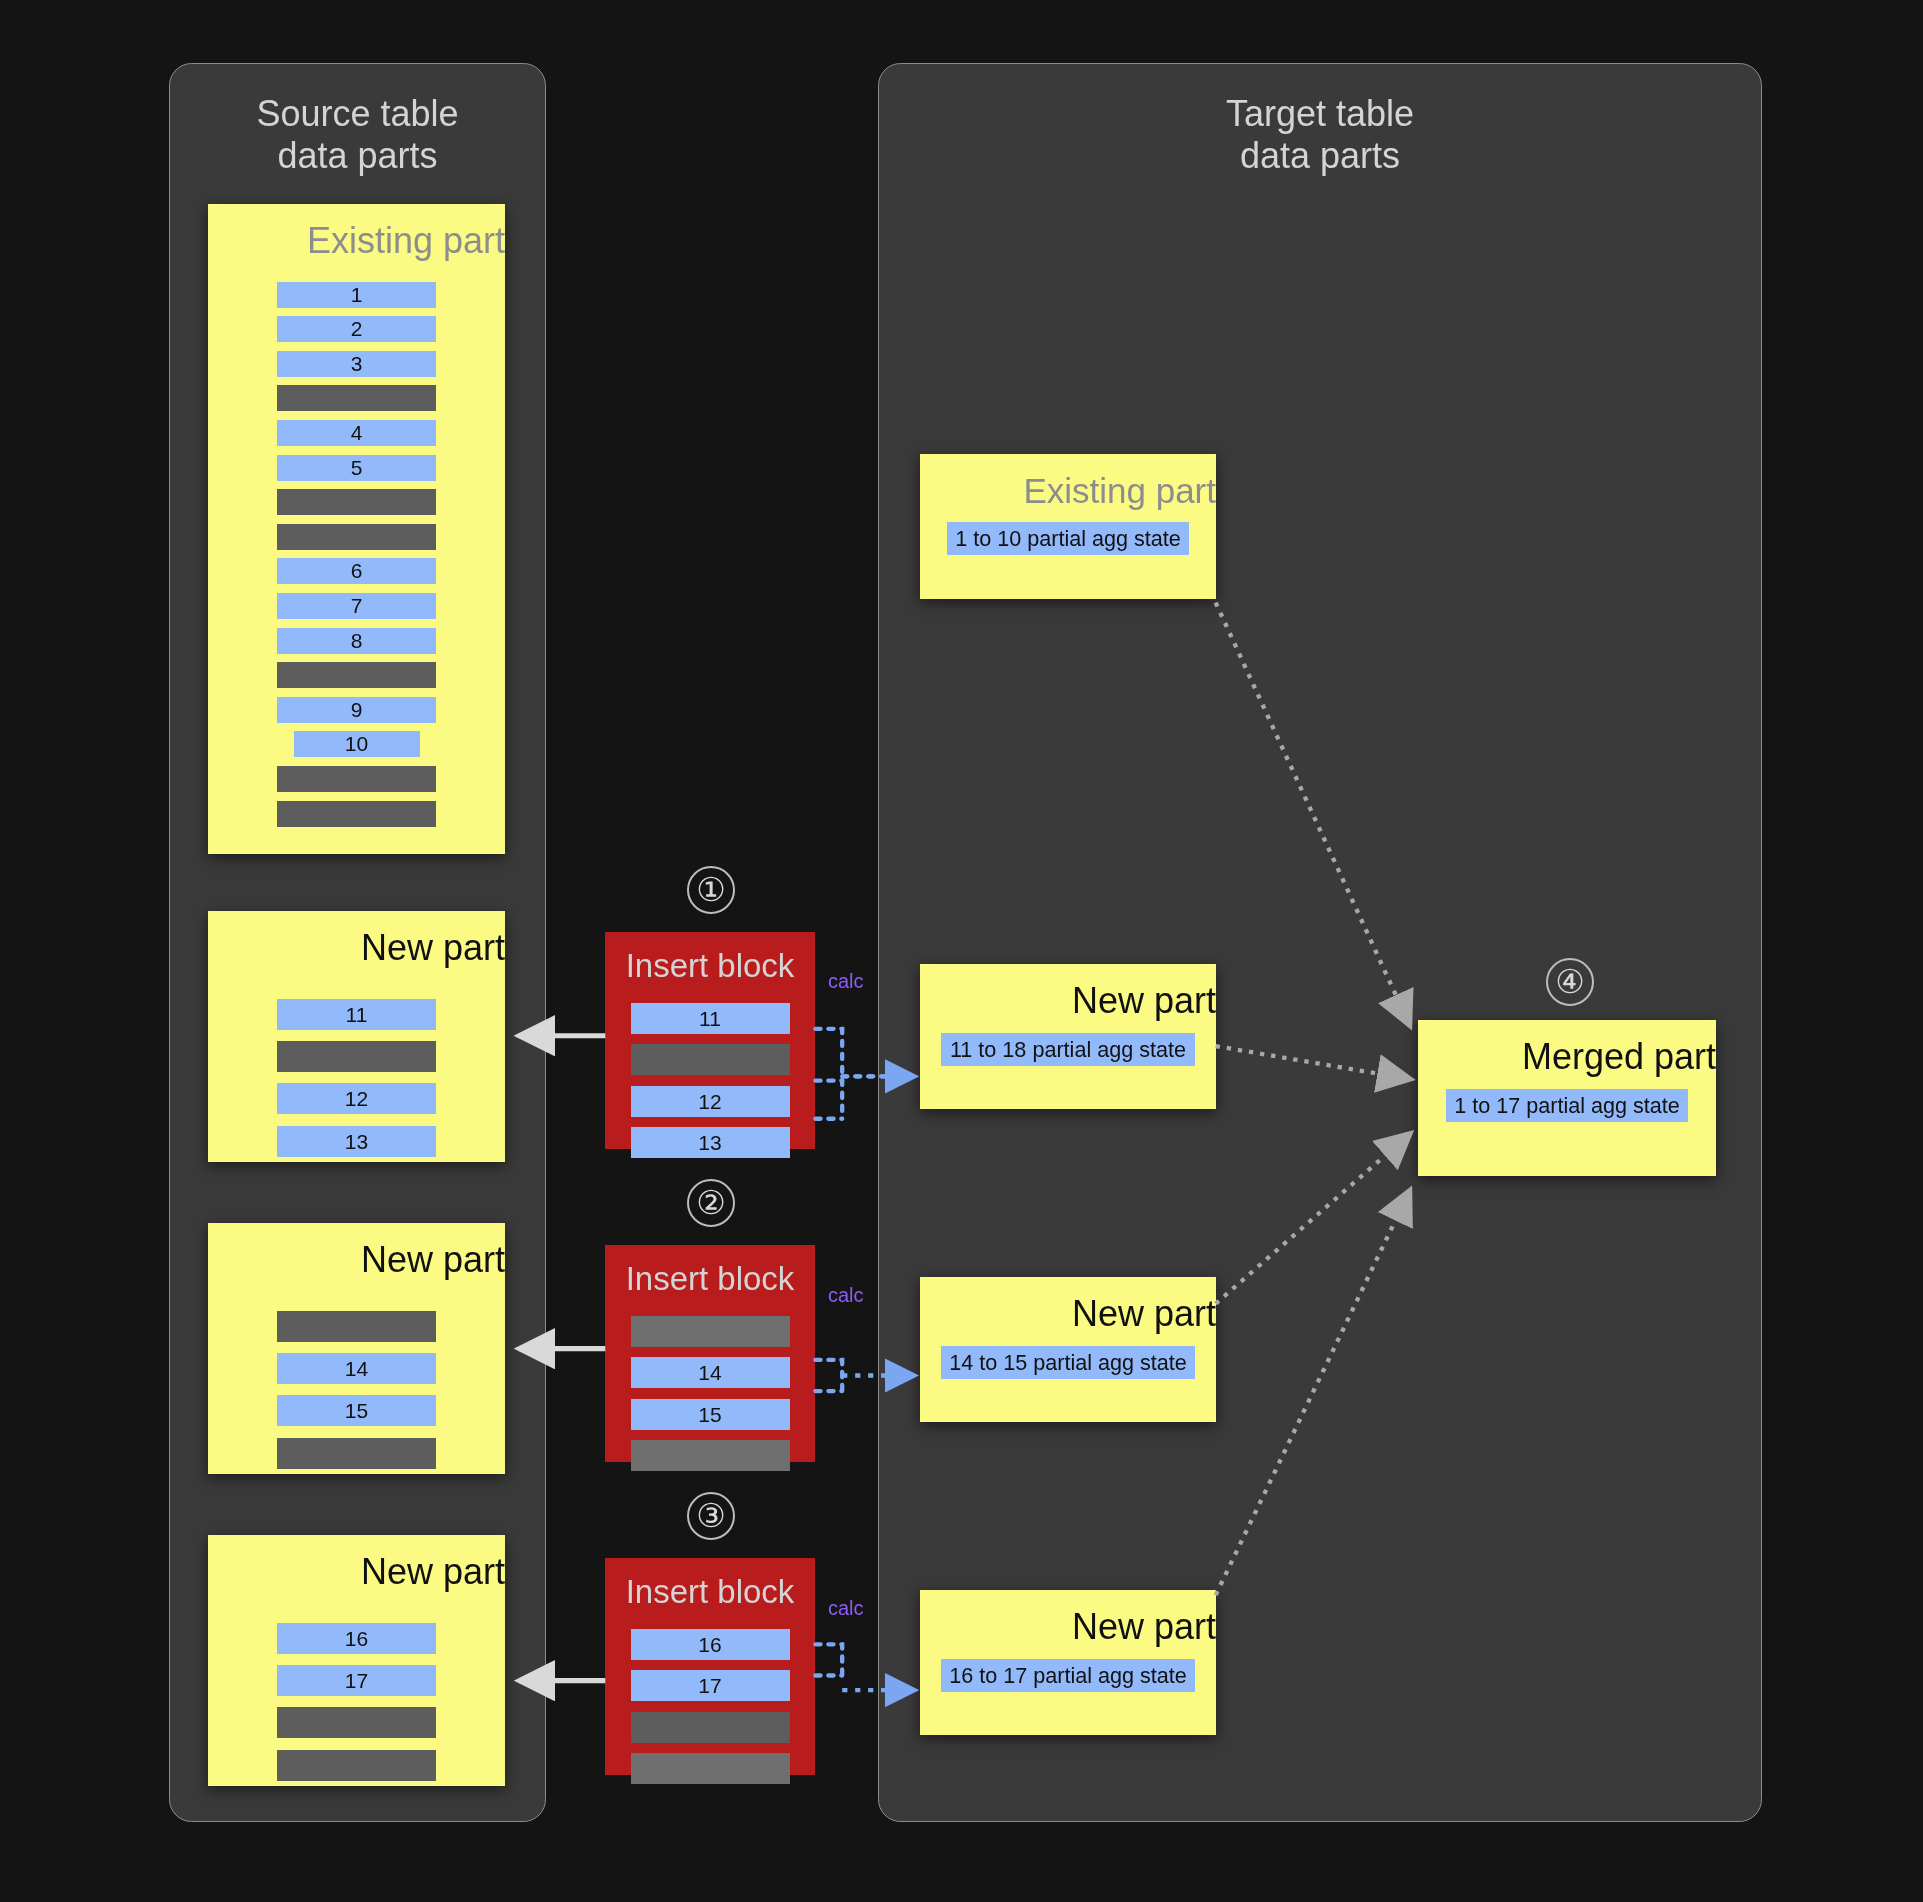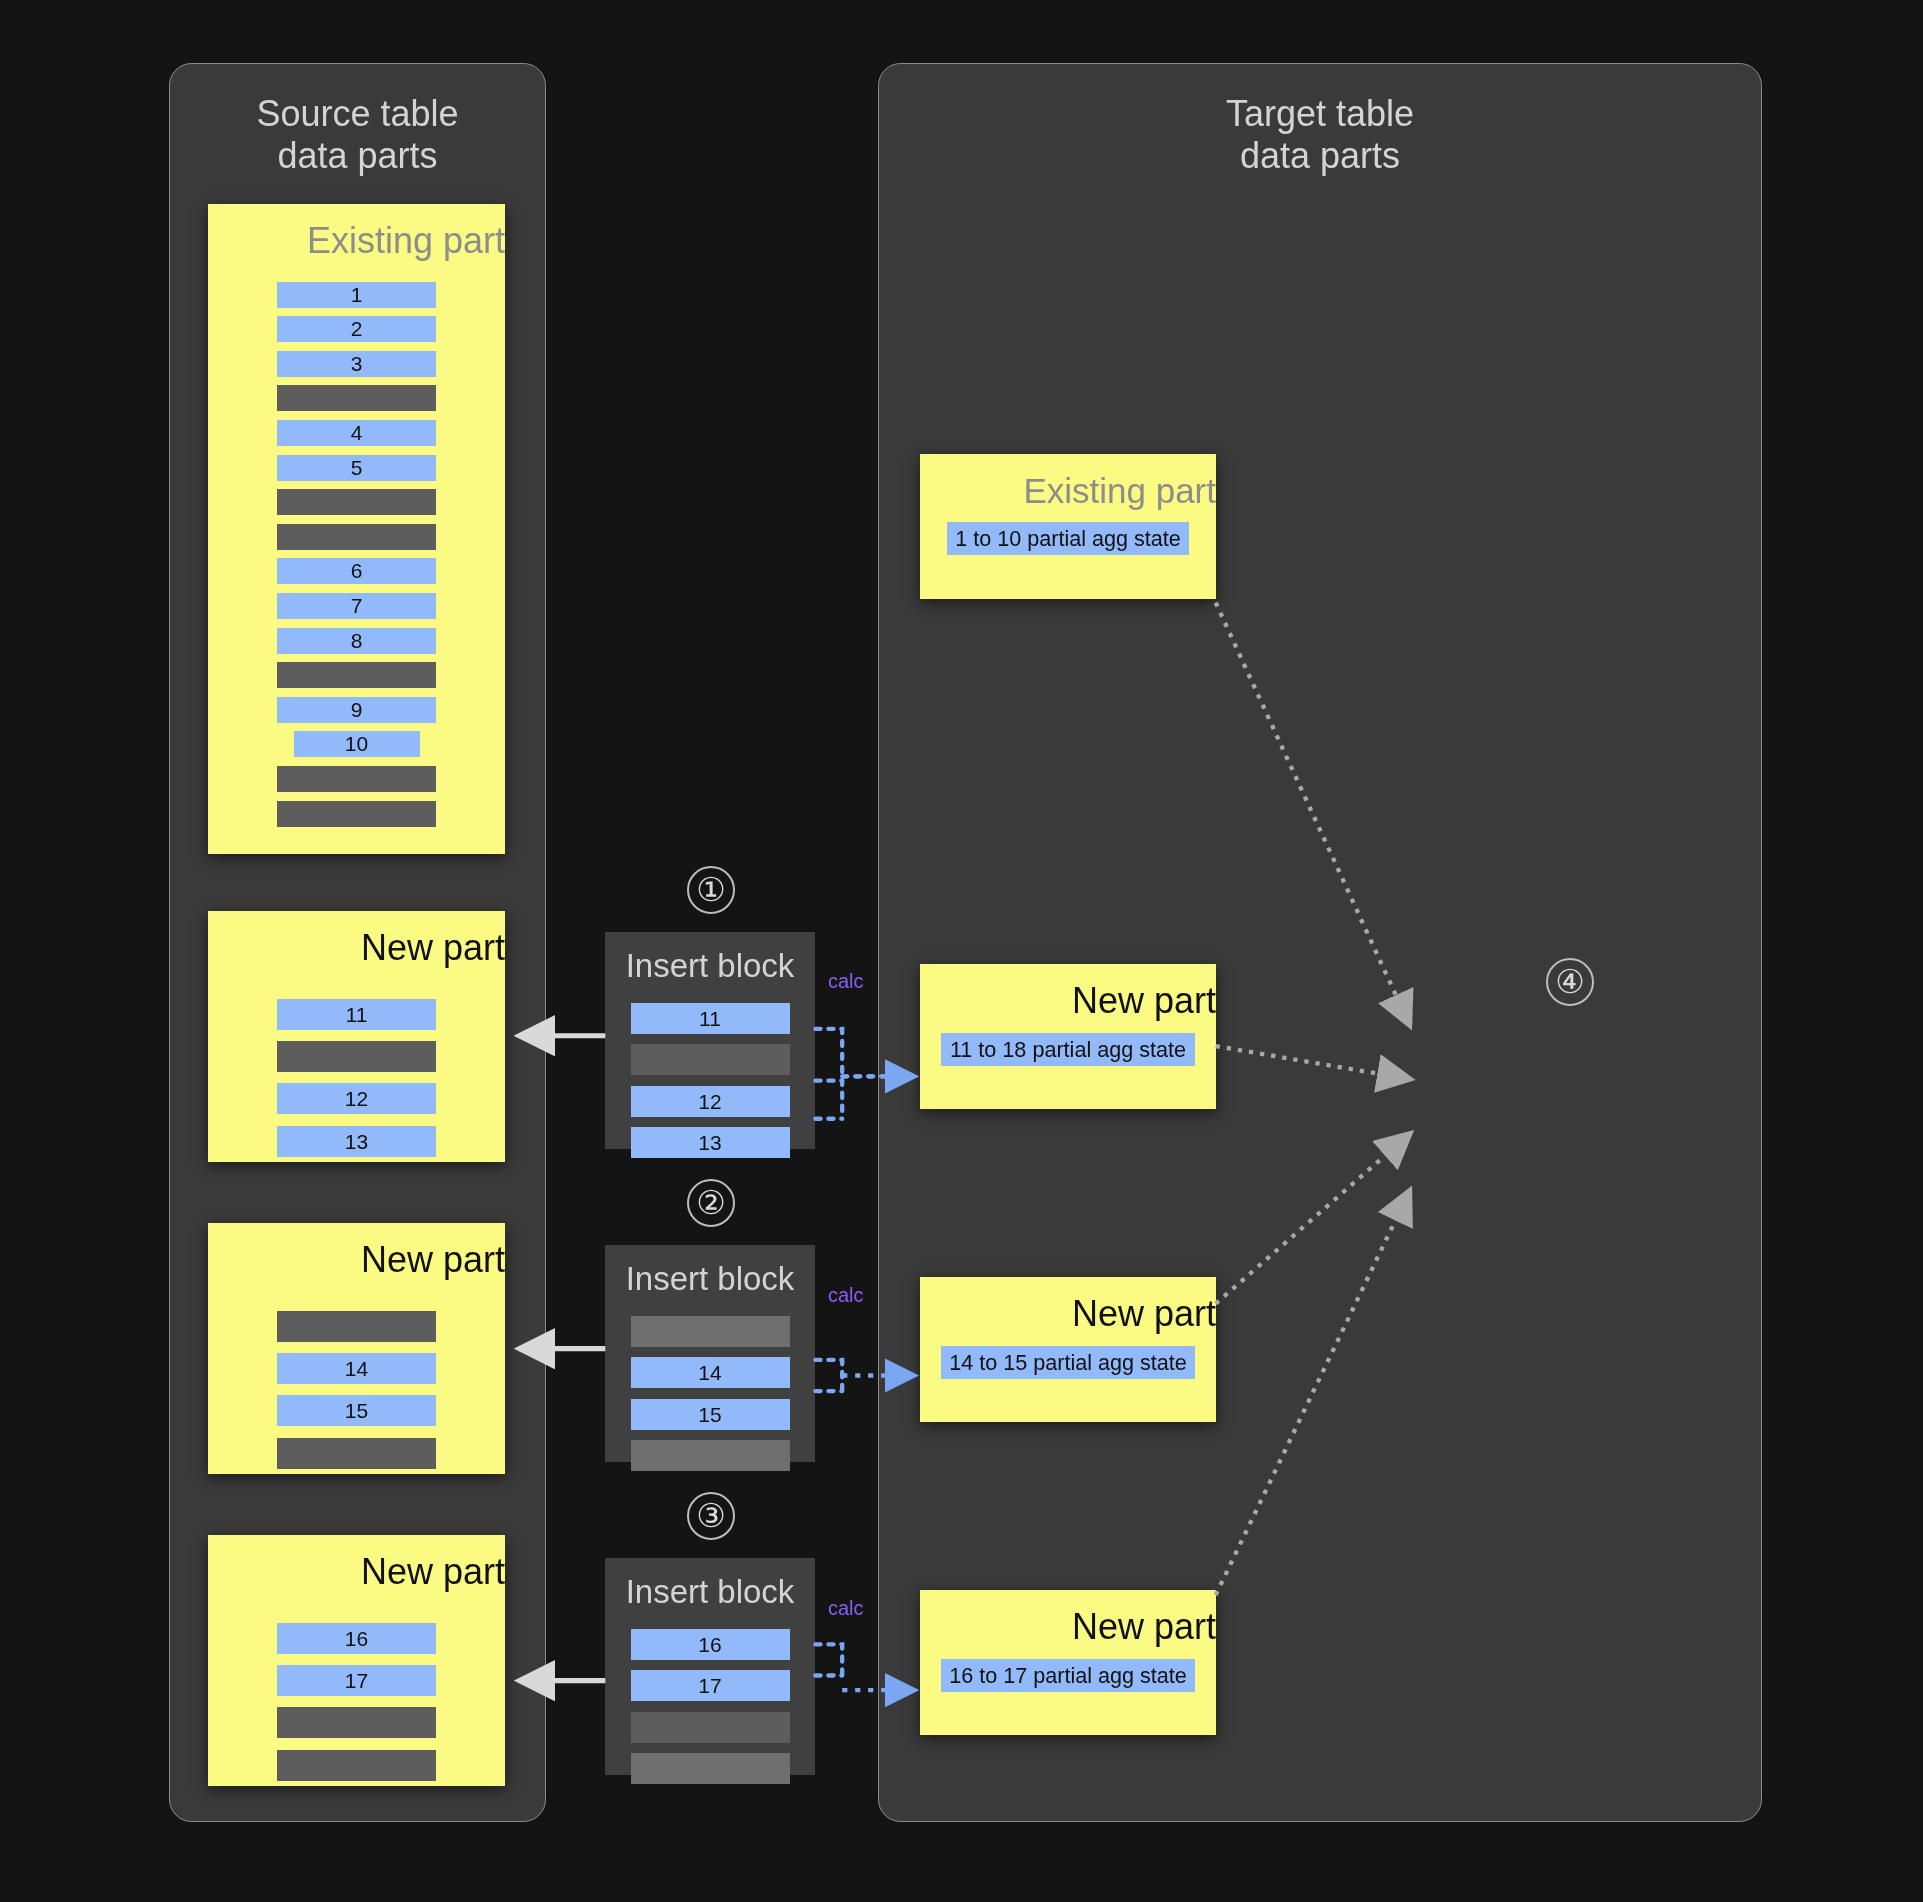--- a/index.html
+++ b/index.html
@@ -55,21 +55,21 @@
     font-size: 21px;
     color: #111;
   }
   .row.blue   { background: #92b9f9; }
   .row.gray   { background: #5d5d5d; }
   .row.gray2  { background: #6f6f6f; }
 
   
   .insert-block {
     position: absolute;
-    background: #404040;
+    background: #b91c1c;
   }
   .insert-title {
     text-align: center;
     color: #d4d4d4;
     font-size: 33px;
     line-height: 1;
     padding-top: 17.3px;
     padding-bottom: 15.6px;
     white-space: nowrap;
   }
@@ -244,20 +244,27 @@
 
   <div class="part" style="left:920px; top:1590px; width:296px; height:145px;">
     <div class="part-title">New part</div>
     <div class="agg">
       <b>16 to 17</b>
         <span> partial agg state</span>
     </div>
   </div>
 
   <div class="step" style="left:1546px; top:958px;">④</div>
+  <div class="part" style="left:1418px; top:1020px; width:298px; height:156px;">
+    <div class="part-title">Merged part</div>
+    <div class="agg">
+      <b>1 to 17</b>
+        <span> partial agg state</span>
+    </div>
+  </div>
 
   <svg class="overlay" viewBox="0 0 2224 2200" width="1923" height="1902">
     <defs>
       <marker id="arw-gray" markerWidth="9" markerHeight="9" refX="7.5" refY="4.5" orient="auto" markerUnits="strokeWidth">
         <path d="M0,0 L9,4.5 L0,9 z" fill="#a8a8a8"></path>
       </marker>
       <marker id="arw-white" markerWidth="8" markerHeight="8" refX="7" refY="4" orient="auto" markerUnits="strokeWidth">
         <path d="M0,0 L8,4 L0,8 z" fill="#d9d9d9"></path>
       </marker>
       <marker id="arw-blue" markerWidth="8" markerHeight="8" refX="7" refY="4" orient="auto" markerUnits="strokeWidth">

